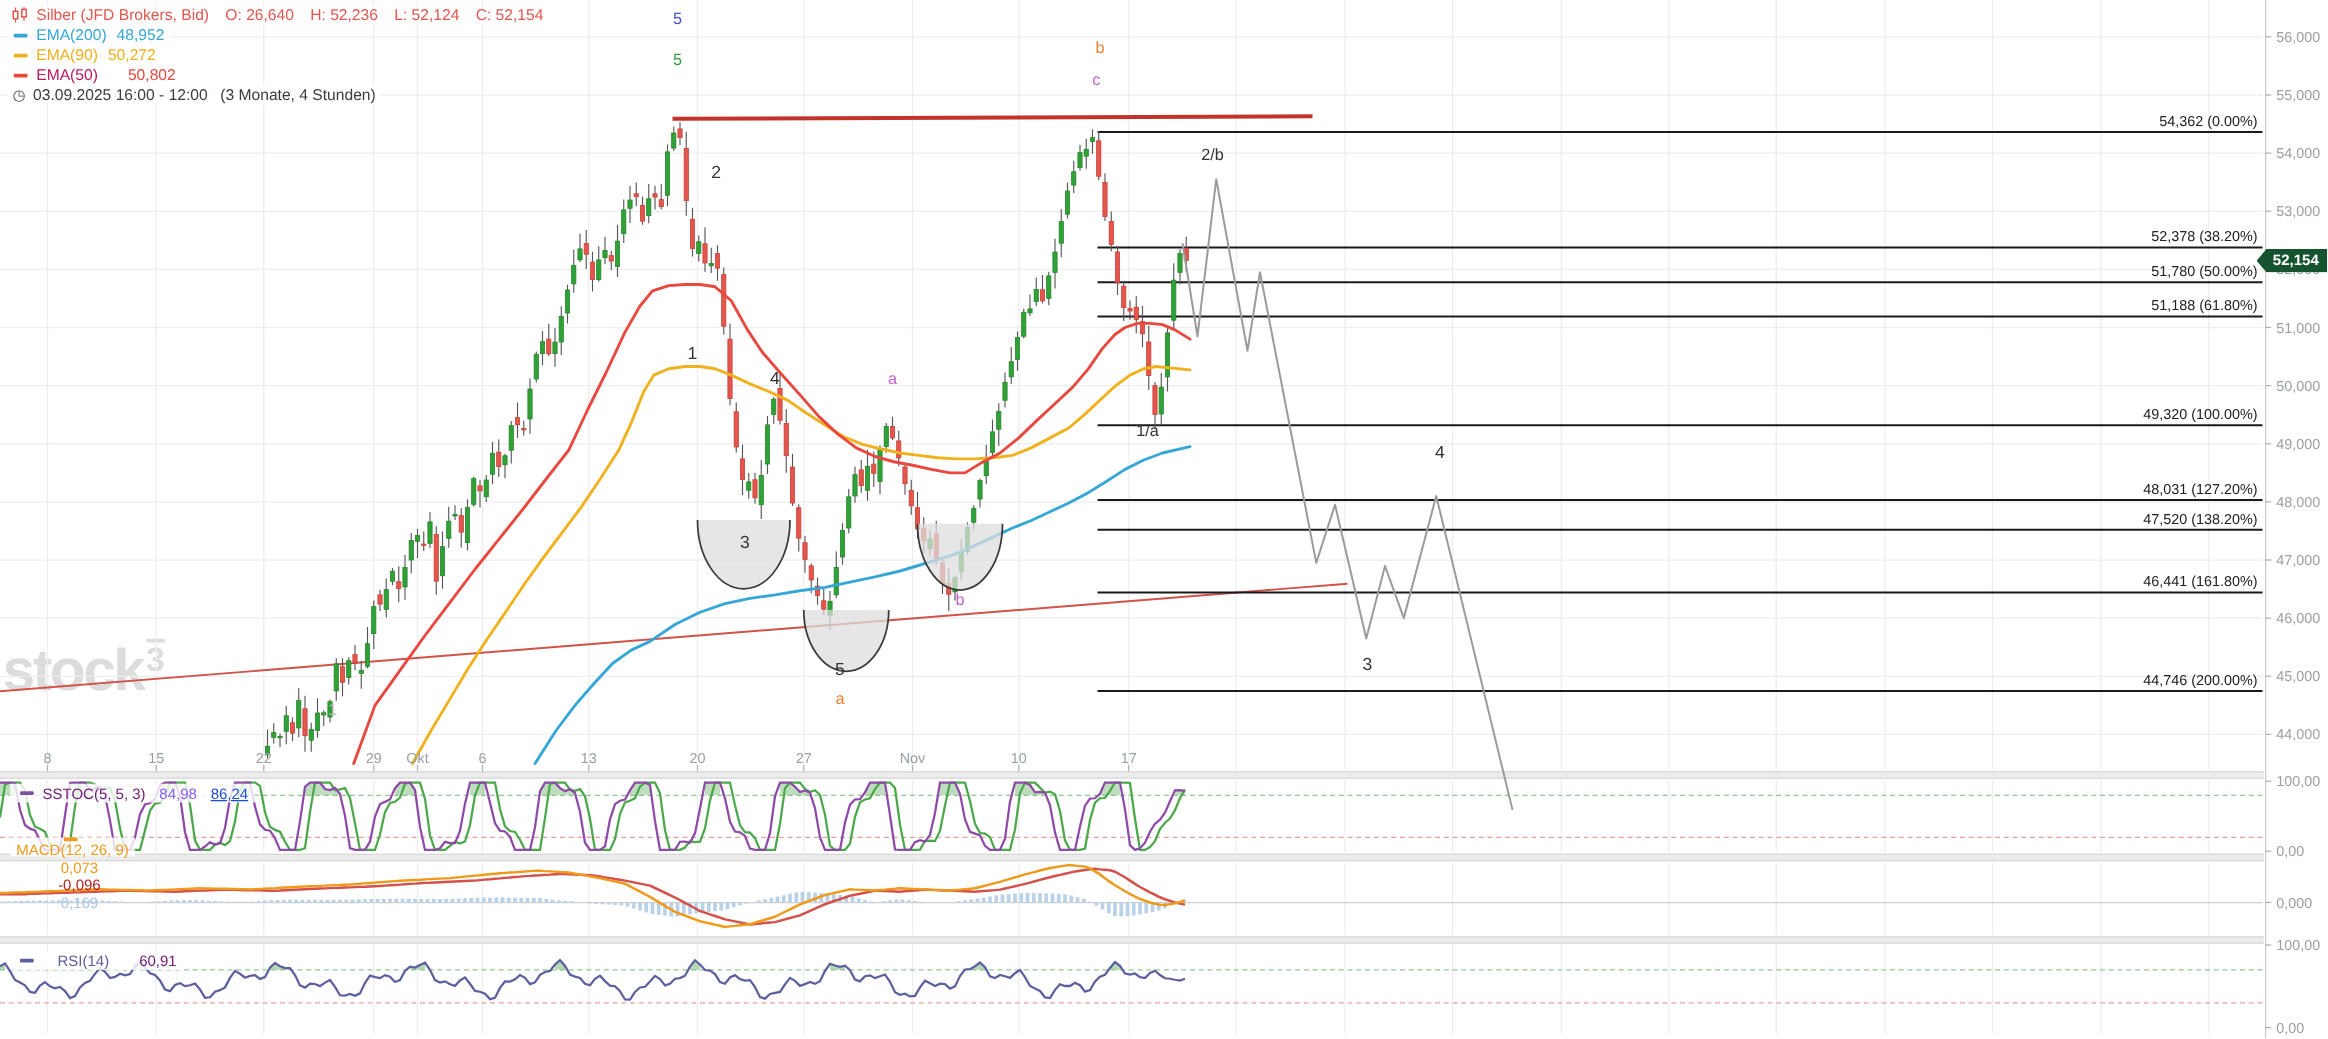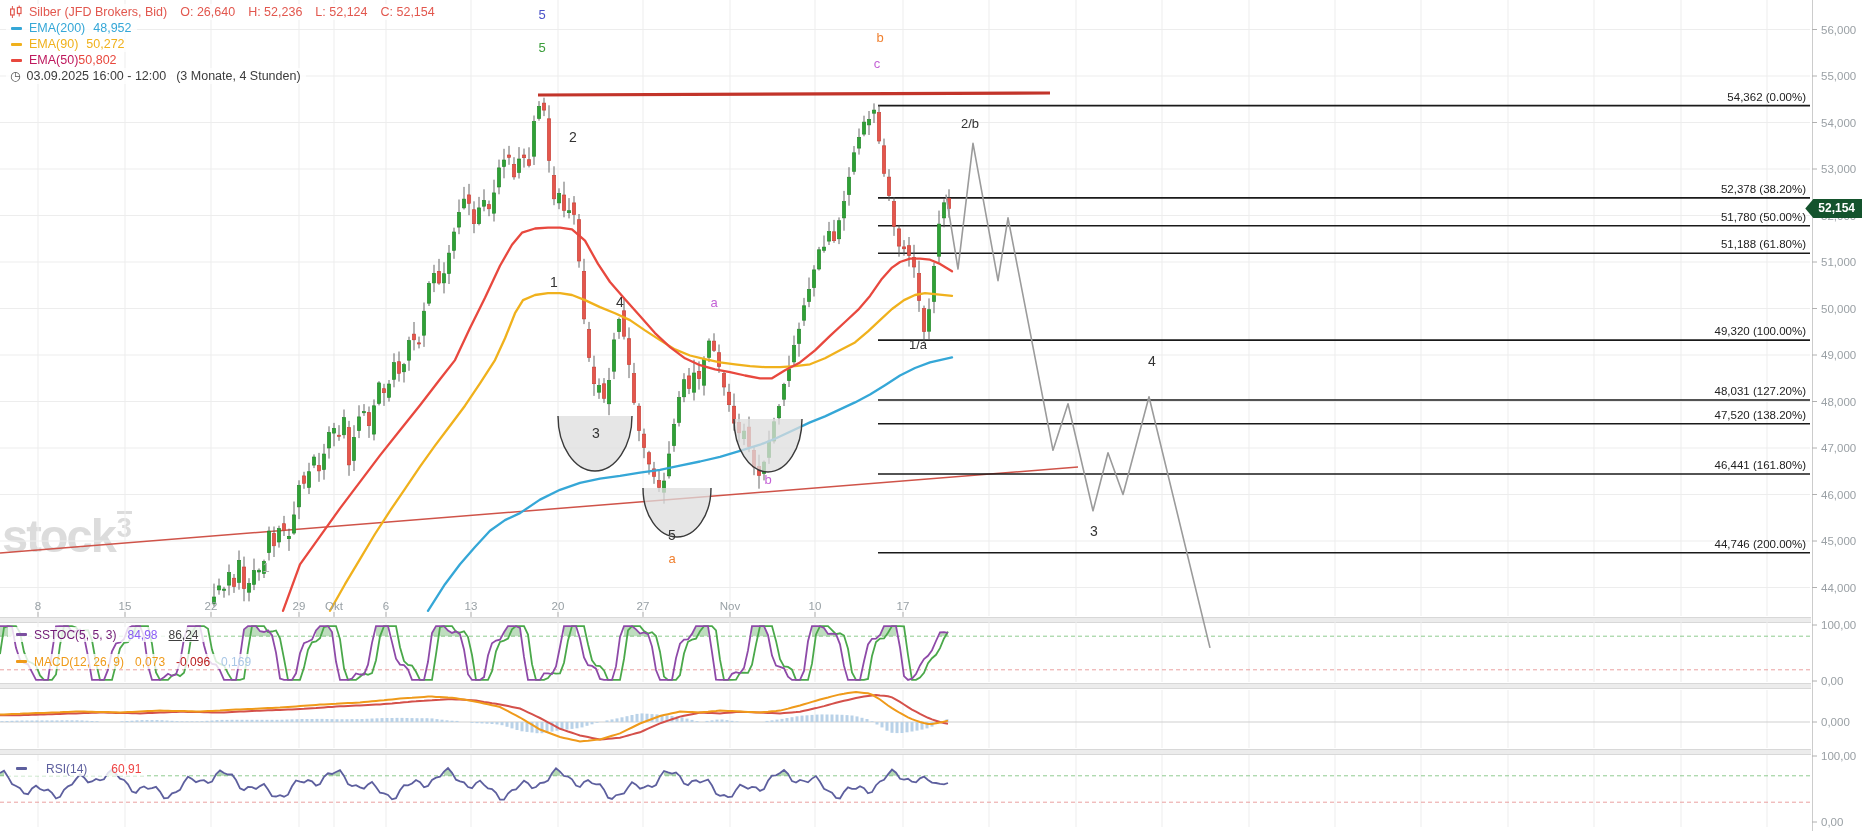--- a/index.html
+++ b/index.html
@@ -17,21 +17,21 @@
   .dash{display:inline-block;width:11px;height:3px;border-radius:1px;margin:0 7px 0 3px;flex:0 0 auto;}
   .red{color:#e2574e;}
   .tfrow{color:#3c3c3c;}
   .clock{margin:0 6px 0 2px;color:#555;font-size:12px;}
   .tfnote{margin-left:10px;}
   .sym-ic{display:inline-flex;margin:0 6px 0 1px;flex:0 0 auto;}
   .plegend{position:absolute;left:8px;z-index:3;font-size:12px;display:flex;align-items:center;
            background:rgba(255,255,255,.8);padding:0 5px;height:15px;white-space:nowrap;}
   .plegend .pv{margin-left:11px;}
   .lg-sstoc{top:627px;}
-  .lg-macd{top:654px;}
+  .lg-macd{top:670px;flex-direction:column;}
   .lg-rsi{top:761px;gap:12px;}
   .ptag{position:absolute;right:0;top:199px;z-index:4;height:19px;line-height:19px;
         background:#14532d;color:#fff;font-size:12px;font-weight:bold;padding:0 7px 0 13px;
         clip-path:polygon(8px 0,100% 0,100% 100%,8px 100%,0 50%);}
 </style>
 </head>
 <body>
 
 <div class="app">
 
@@ -676,47 +676,47 @@
       <span class="sp" style="margin-left: 8px; color: rgb(53, 167, 215);">48,952</span>
     </div>
     <div class="lrow">
       <span class="dash" style="background: rgb(240, 177, 28);"></span>
       <span style="color: rgb(240, 177, 28);">EMA(90)</span>
       <span class="sp" style="margin-left: 8px; color: rgb(240, 177, 28);">50,272</span>
     </div>
     <div class="lrow">
       <span class="dash" style="background: rgb(232, 72, 62);"></span>
       <span style="color: #be185d;">EMA(50)</span>
-      <span class="sp" style="margin-left: 0; color: rgb(232, 72, 62);">50,802</span>
+      <span class="sp" style="margin-left: 24px; color: rgb(232, 72, 62);">50,802</span>
     </div>
     <div class="lrow tfrow">
       <span class="clock">◷</span>
       <span>03.09.2025 16:00 - 12:00</span>
       <span class="tfnote">(3 Monate, 4 Stunden)</span>
     </div>
   </div>
 
   <div class="plegend lg-sstoc">
     <span class="dash" style="background: rgb(123, 79, 160);"></span>
     <span style="color: #701a75;">SSTOC(5, 5, 3)</span>
     <span class="pv" style="color: #8b5cf6;">84,98</span>
-    <span class="pv" style="color: #404040; text-decoration: underline;">86,24</span>
+    <span class="pv" style="color: #1d4ed8; text-decoration: underline;">86,24</span>
   </div>
 
   <div class="plegend lg-macd">
     <span class="dash" style="background: rgb(239, 154, 26);"></span>
     <span style="color: rgb(239, 154, 26);">MACD(12, 26, 9)</span>
     <span class="pv" style="color: rgb(239, 154, 26);">0,073</span>
     <span class="pv" style="color: #b91c1c; text-align: center;">-0,096</span>
     <span class="pv" style="color: rgb(169, 199, 230);">0,169</span>
   </div>
 
   <div class="plegend lg-rsi">
     <span class="dash" style="background: rgb(93, 95, 158);"></span>
     <span style="color: rgb(93, 95, 158);">RSI(14)</span>
-    <span class="pv" style="color: #ef4444; margin-left: 12px;">60,91</span>
+    <span class="pv" style="color: #701a75; margin-left: 12px;">60,91</span>
   </div>
 
   <div class="ptag" style="top: 199px;">
     <span>52,154</span>
   </div>
 
 </div>
 
 </body></html>

